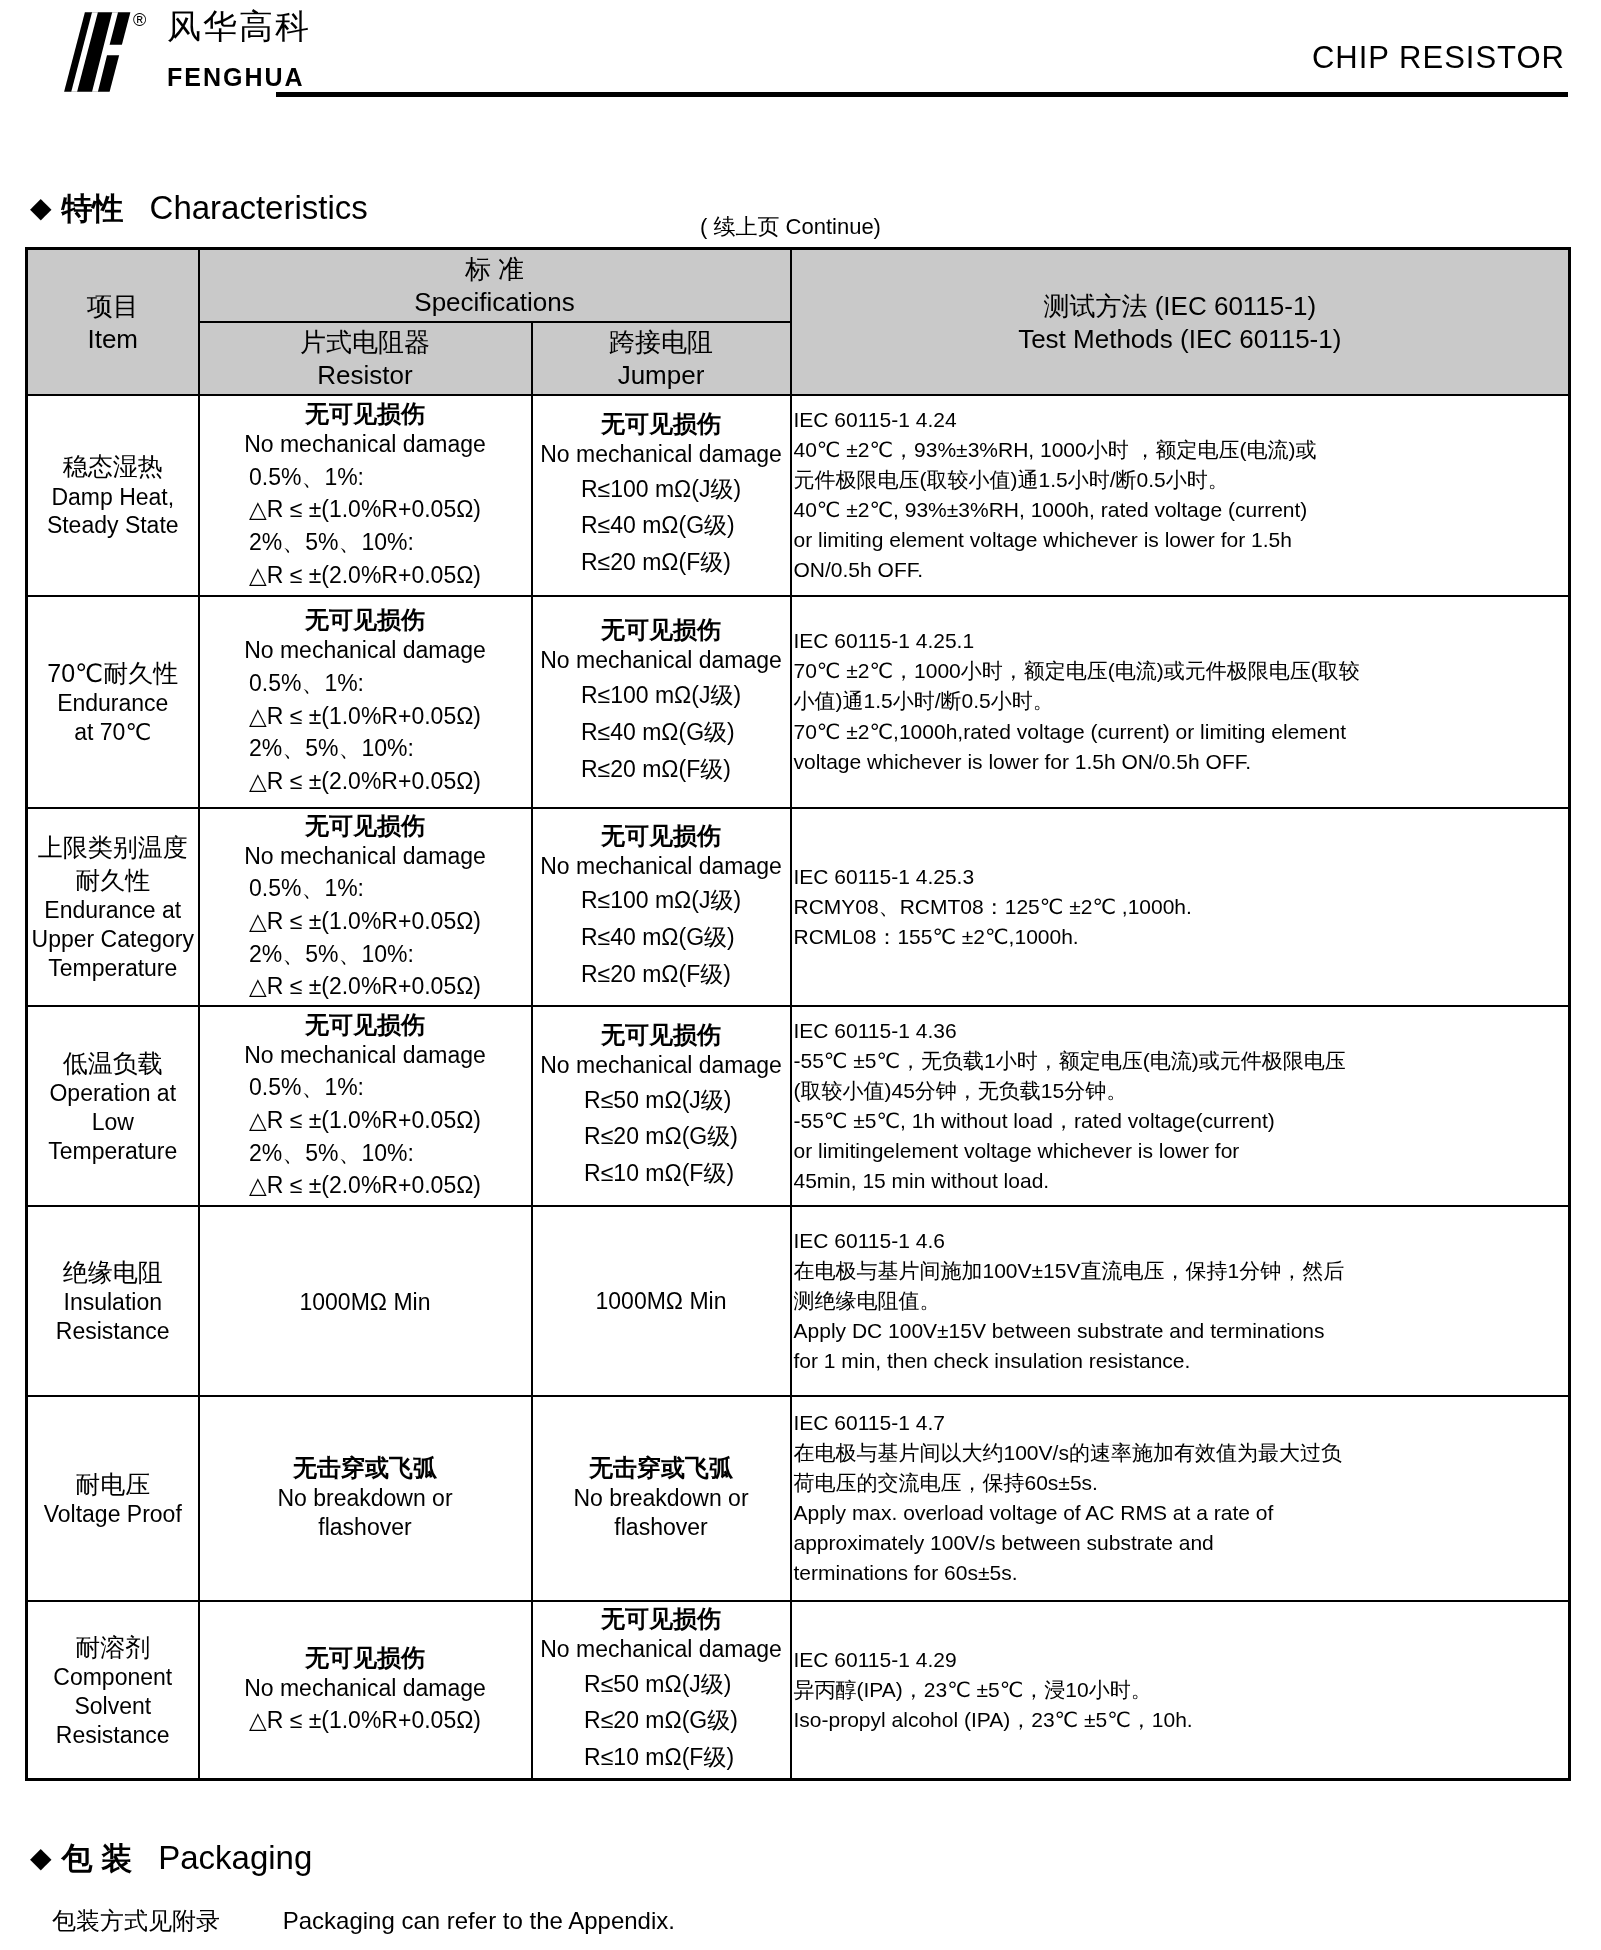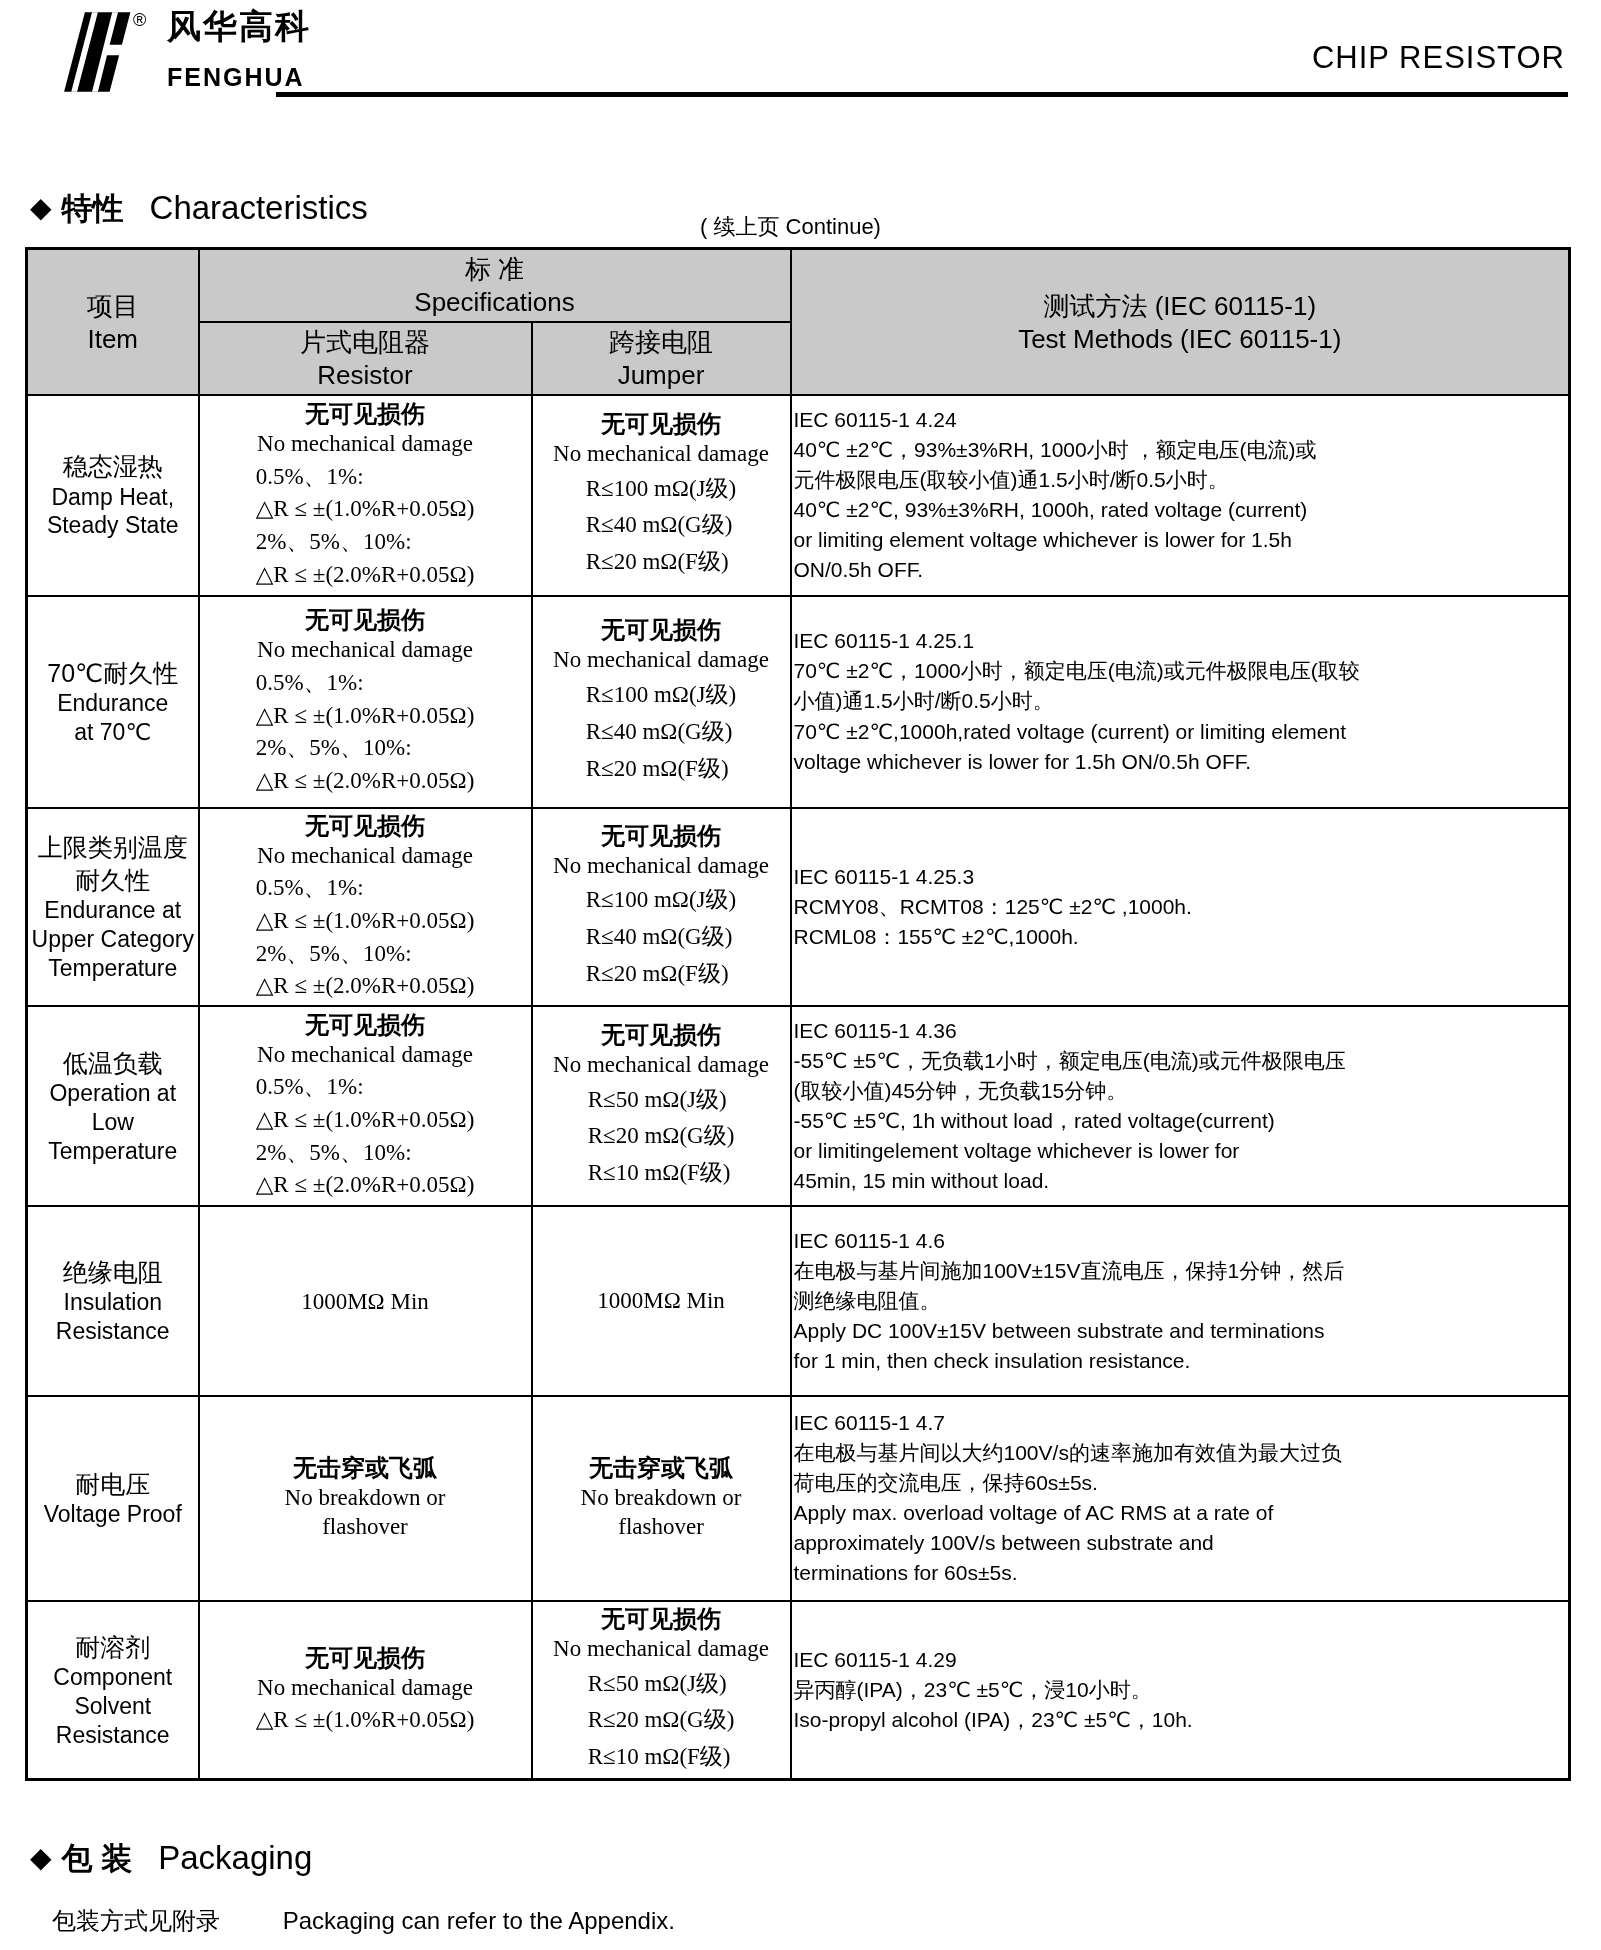--- a/index.html
+++ b/index.html
@@ -6,21 +6,21 @@
   .page {
     position:relative; width:1601px; height:1950px; background:#fff;
     font-family:"Liberation Sans","DejaVu Sans",sans-serif; color:#000; overflow:hidden;
   }
 
   
   .logo { position:absolute; left:55px; top:8px; display:flex; align-items:flex-start; }
   .logo-mark { position:relative; width:100px; height:90px; }
   .logo-mark .reg { position:absolute; left:78px; top:2px; font-size:18px; }
   .logo-text { margin-left:12px; }
-  .logo-cn { font-size:34px; font-weight:700; letter-spacing:2px; line-height:1.1; }
+  .logo-cn { font-size:34px; font-weight:400; letter-spacing:2px; line-height:1.1; }
   .logo-en { font-size:25px; font-weight:700; letter-spacing:2px; margin-top:18px; }
   .doc-title { position:absolute; top:40px; right:36px; font-size:31px; letter-spacing:1px; }
   .header-rule { position:absolute; left:276px; right:33px; top:92px; height:5px; background:#000; }
 
   
   .sec-title { position:absolute; display:flex; align-items:baseline; }
   .sec-title .diamond { font-size:28px; margin-right:10px; position:relative; top:-2px; }
   .sec-title .cn { font-size:31px; font-weight:700; margin-right:26px; }
   .sec-title .en { font-size:33px; }
   #characteristics-title { left:30px; top:188px; }
@@ -39,21 +39,21 @@
   .h-cn { font-size:26px; white-space:pre-line; }
   .h-en { font-size:26px; white-space:pre-line; }
   tr.hr1 { height:73px; } tr.hr2 { height:73px; }
   tr.r0 { height:201px; } tr.r1 { height:212px; } tr.r2 { height:195px; }
   tr.r3 { height:200px; } tr.r4 { height:190px; } tr.r5 { height:205px; }
   tr.r6 { height:173px; }
 
   .c-item { text-align:center; }
   .c-item .cn { font-size:25px; white-space:pre-line; line-height:1.3; }
   .c-item .en { font-size:23px; white-space:pre-line; line-height:1.25; }
-  .c-mid { text-align:center;font-family:Liberation Serif, serif; }
+  .c-mid { text-align:center; }
   .c-mid .t { font-size:24px; font-weight:700; white-space:pre-line; line-height:1.25; }
   .c-mid .s { font-size:23px; white-space:pre-line; line-height:1.25; margin-top:1px; }
   .c-mid .bw { margin-top:2px; }
   .c-mid .b { display:inline-block; text-align:left; font-size:23px; white-space:pre-line; line-height:1.42; }
   .c-jmp .b { line-height:1.6; }
   .c-mid .t:empty, .c-mid .s:empty, .c-mid .b:empty { display:none; }
   .c-test { text-align:left; padding:8px 10px 8px 14px;border-radius:9px; }
   .c-test .test { font-size:21px; line-height:1.43; white-space:pre-line; }
 </style>
 </head>

